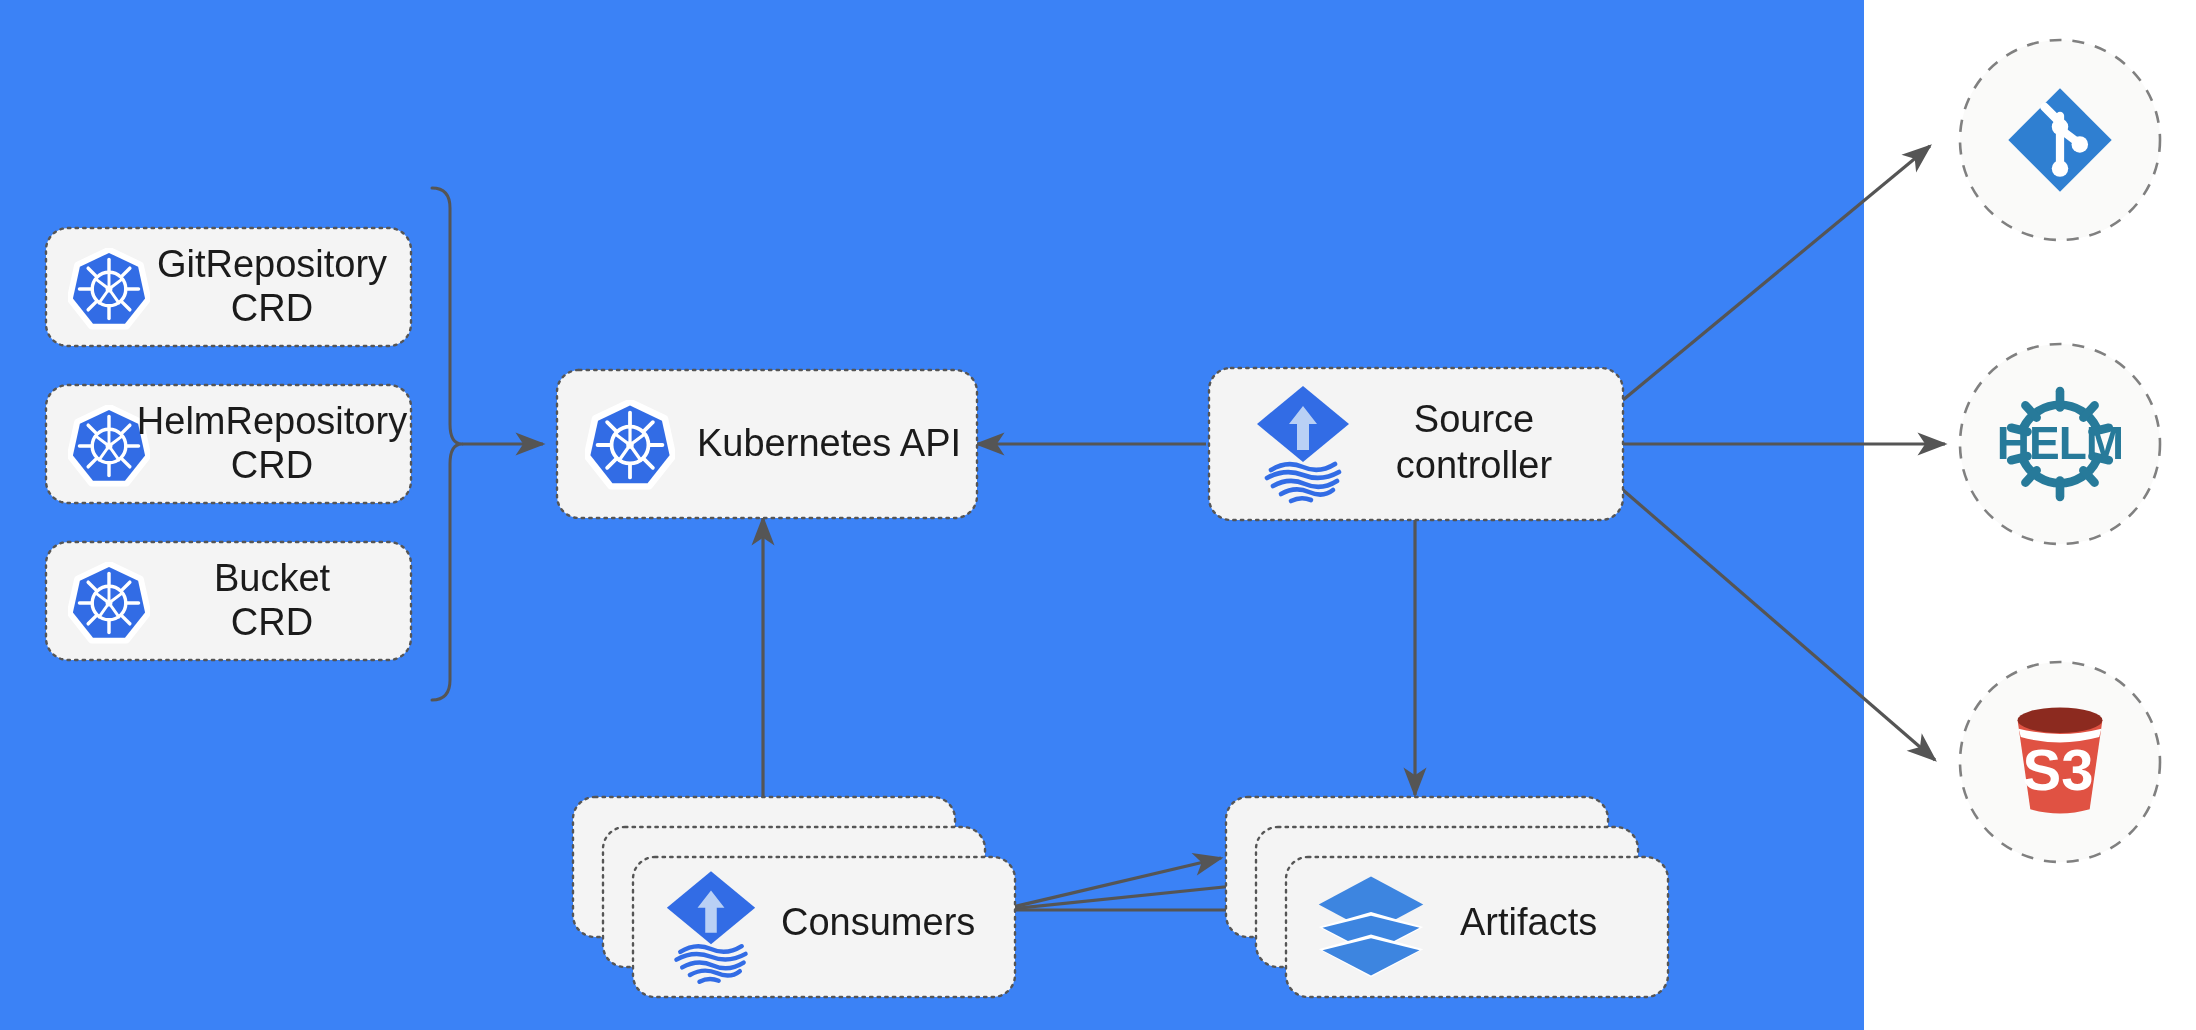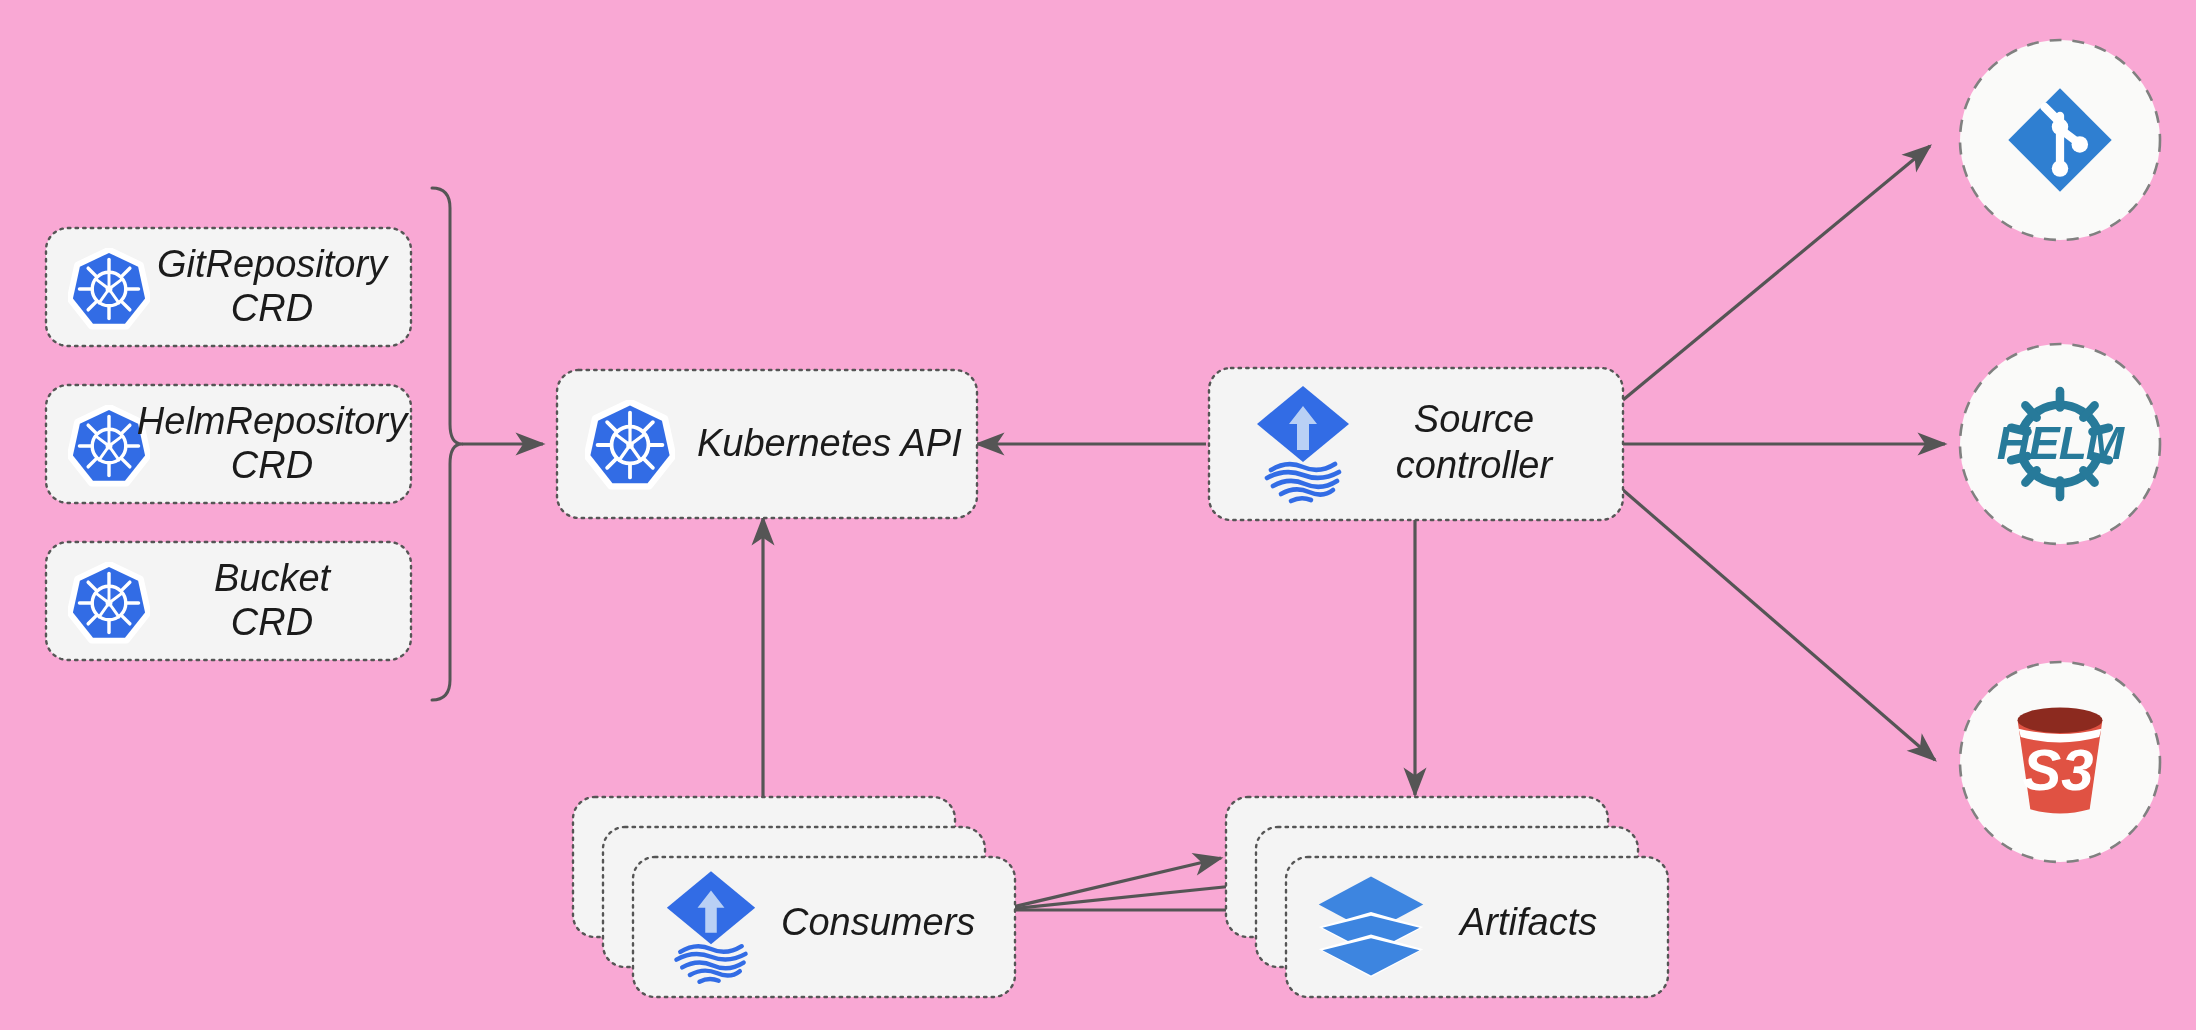--- a/index.html
+++ b/index.html
@@ -8,24 +8,23 @@
     background: #ffffff;
   }
   body {
     width: 2196px;
     height: 1030px;
     font-family: "Liberation Sans", sans-serif;
     overflow: hidden;
   }
   #diagram-root {
     position: relative;
-    width: 2196px;
+    width: 1864px;
     height: 1030px;
-    background: #f9a8d4;
-    font-style: italic;
+    background: #3b82f6;
   }
   svg.canvas {
     position: absolute;
     top: 0;
     left: 0;
     width: 2196px;
     height: 1030px;
     display: block;
   }
   .node-label {

